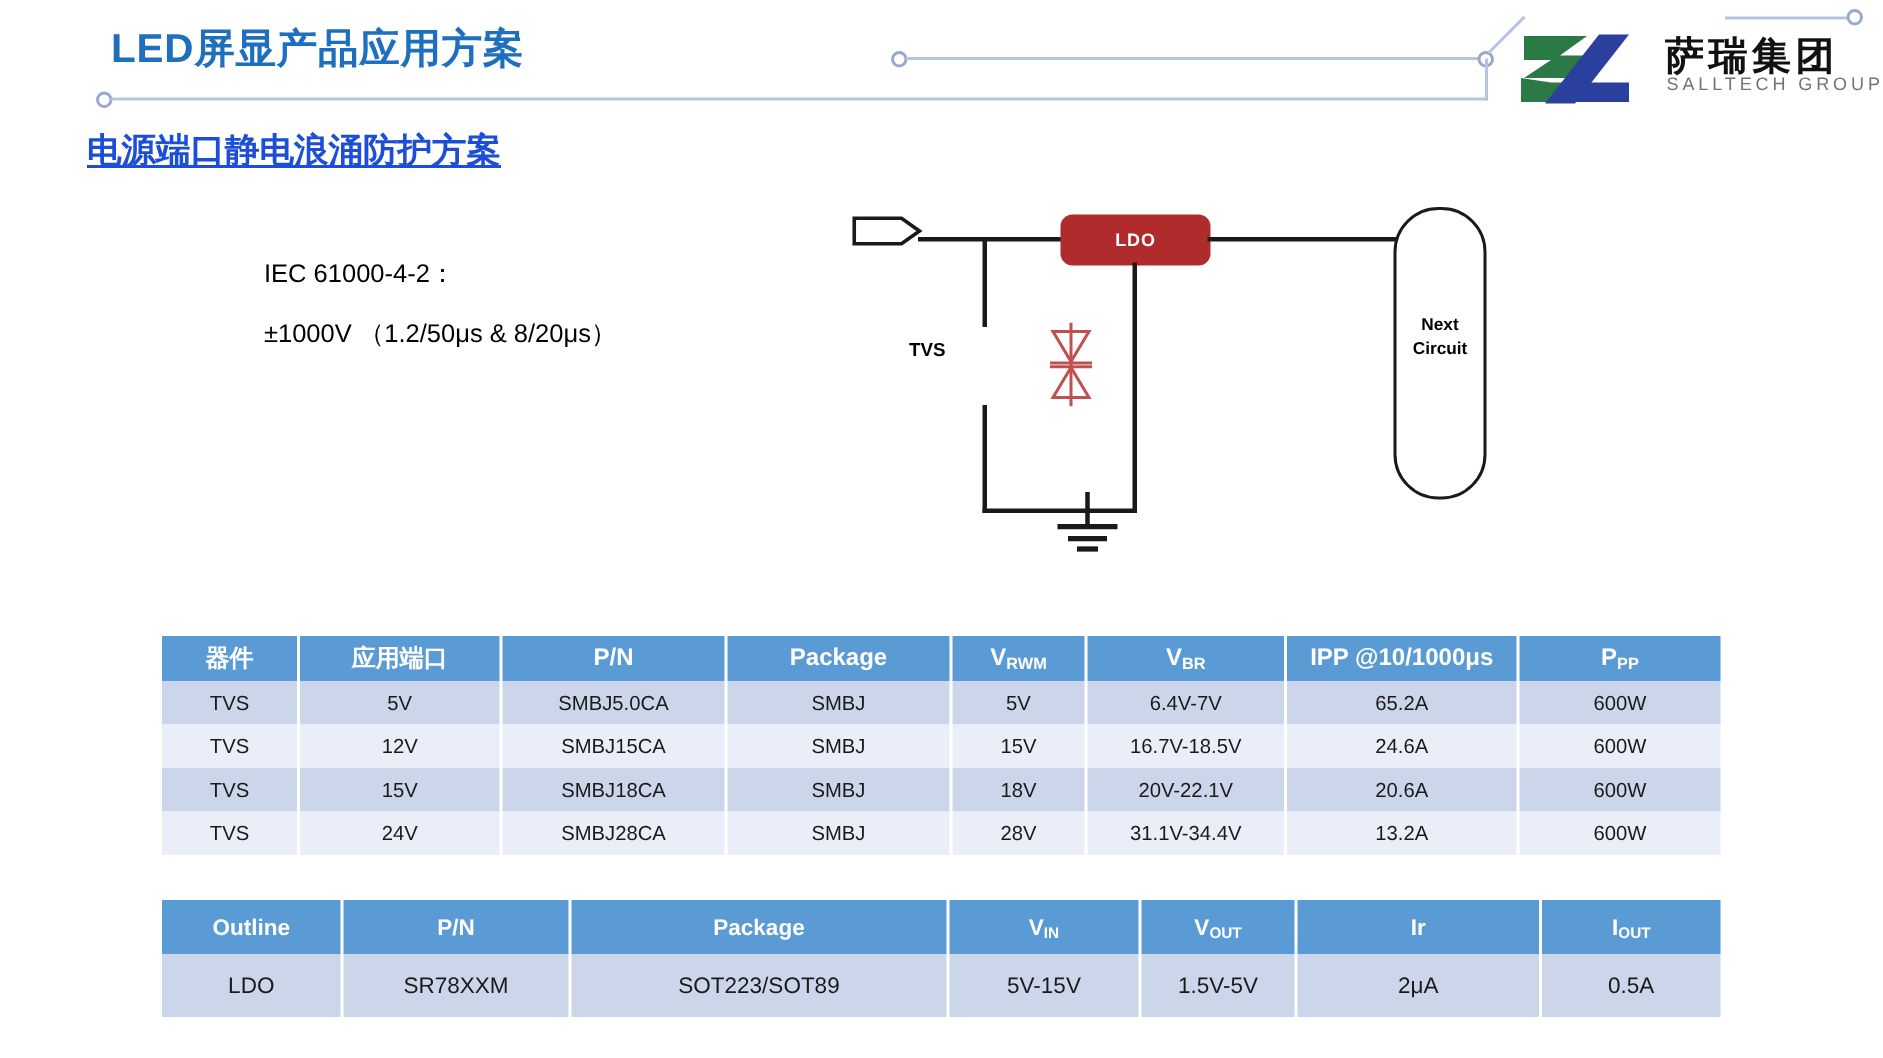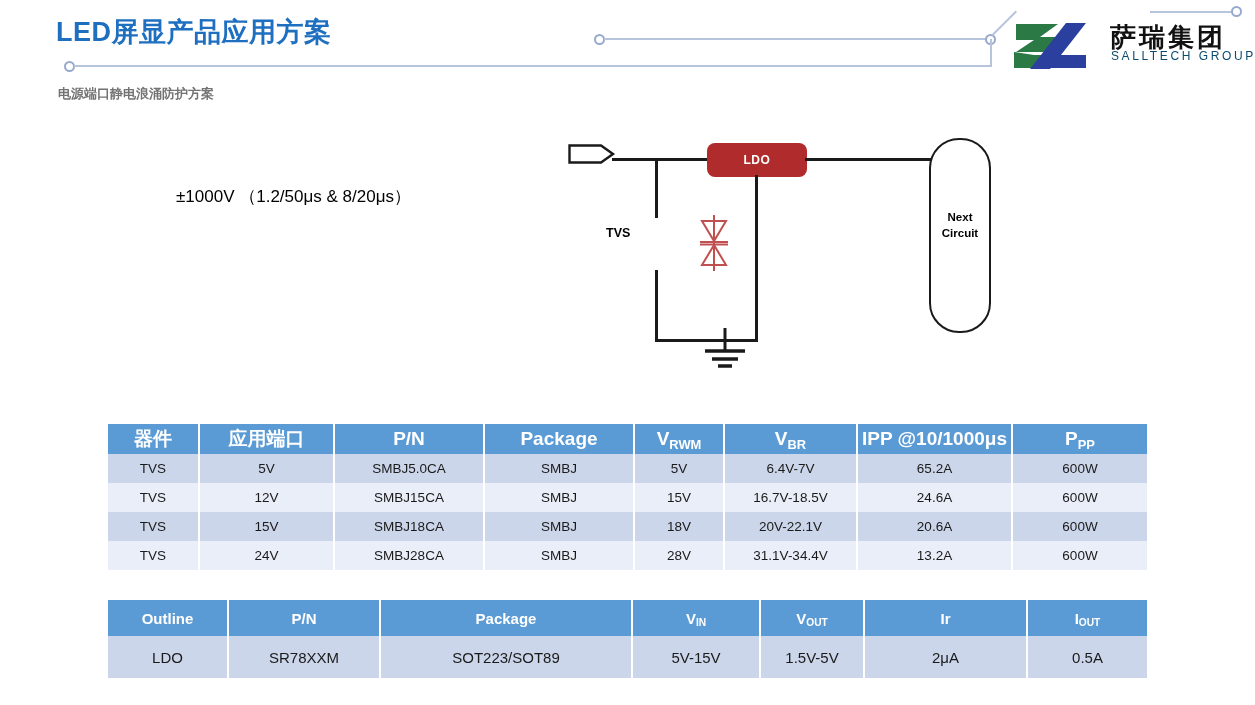--- a/index.html
+++ b/index.html
@@ -3,48 +3,49 @@
 <meta charset="utf-8">
 <style>
   html,body{margin:0;padding:0;}
   body{
     width:1255px;height:705px;background:#ffffff;position:relative;overflow:hidden;
     font-family:"Liberation Sans","DejaVu Sans",sans-serif;
     -webkit-font-smoothing:antialiased;
   }
   
   .hdr-title{
-    position:absolute;left:56px;top:14px;
+    position:absolute;left:74px;top:14px;
     font-size:27px;font-weight:bold;color:#1f6fc0;letter-spacing:.5px;
     white-space:nowrap;
   }
   .deco{position:absolute;pointer-events:none;}
   .deco-line{position:absolute;background:#b7c4dd;}
   .deco-circle{
     position:absolute;width:11px;height:11px;border-radius:50%;
     border:2px solid #97a9cc;background:#ffffff;box-sizing:border-box;
   }
   .deco-diag{
     position:absolute;width:2px;background:#b7c4dd;transform-origin:top left;
   }
   
   .logo-wrap{position:absolute;left:1014px;top:18px;width:230px;height:58px;}
   .logo-mark{position:absolute;left:0;top:4px;width:86px;height:48px;}
   .logo-cn{
     position:absolute;left:96px;top:2px;font-size:26px;font-weight:bold;color:#111;
     letter-spacing:3px;white-space:nowrap;
   }
   .logo-en{
-    position:absolute;left:97px;top:31px;font-size:12px;color:#0c4a6e;
+    position:absolute;left:97px;top:31px;font-size:12px;color:#737373;
     letter-spacing:2.6px;white-space:nowrap;
   }
   
   .subtitle{
-    position:absolute;left:58px;top:85px;font-size:13px;font-weight:bold;color:#737373;
+    position:absolute;left:58px;top:85px;font-size:23px;font-weight:bold;color:#1d4ed8;
     white-space:nowrap;
+    text-decoration:underline;
   }
   
   .spec{
     position:absolute;left:176px;top:170px;font-size:17px;color:#000;line-height:1.52;
   }
   .spec .gap{height:14px;}
   .spec div{white-space:nowrap;}
   
   .circuit{position:absolute;left:550px;top:130px;width:470px;height:255px;}
   .wire{position:absolute;background:#1a1a1a;}
@@ -66,21 +67,21 @@
   }
   .tvs-label{
     position:absolute;left:56px;top:96px;font-size:12.5px;font-weight:bold;color:#000;
   }
   .in-term{position:absolute;left:18px;top:13px;}
   .gnd{position:absolute;left:140px;top:198px;}
   .tvs-sym{position:absolute;left:146px;top:85px;}
   
   .tbl{position:absolute;border-collapse:collapse;table-layout:fixed;}
   .tbl th{
-    background:#5b9bd5;color:#ffffff;font-weight:bold;font-size:19px;
+    background:#5b9bd5;color:#ffffff;font-weight:bold;font-size:16px;
     border-right:2px solid #ffffff;padding:0;text-align:center;vertical-align:middle;
   }
   .tbl th:last-child{border-right:none;}
   .tbl td{
     font-size:13.5px;color:#1a1a1a;text-align:center;vertical-align:middle;padding:0;
     border-right:2px solid #ffffff;
   }
   .tbl td:last-child{border-right:none;}
   .tbl tr.alt-a td{background:#ccd6ea;}
   .tbl tr.alt-b td{background:#e9eef8;}
@@ -120,20 +121,21 @@
     <path d="M52 1 L72 1 L36 47 L16 47 Z" fill="#2b3f9e"></path>
     <path d="M46 33 L72 33 L72 46 L36 46 Z" fill="#2b3f9e"></path>
   </svg>
   <div class="logo-cn">萨瑞集团</div>
   <div class="logo-en">SALLTECH GROUP</div>
 </div>
 
 <div class="subtitle">电源端口静电浪涌防护方案</div>
 
 <div class="spec">
+  <div>IEC 61000-4-2：</div>
   <div class="gap"></div>
   <div>±1000V （1.2/50μs &amp; 8/20μs）</div>
   <div class="gap"></div>
 </div>
 
 <div class="circuit">
 
   <svg class="in-term" width="48" height="22" viewBox="0 0 48 22">
     <path d="M1.5 2.5 L33 2.5 L45 11 L33 19.5 L1.5 19.5 Z" fill="#ffffff" stroke="#1a1a1a" stroke-width="2.4"></path>
   </svg>

